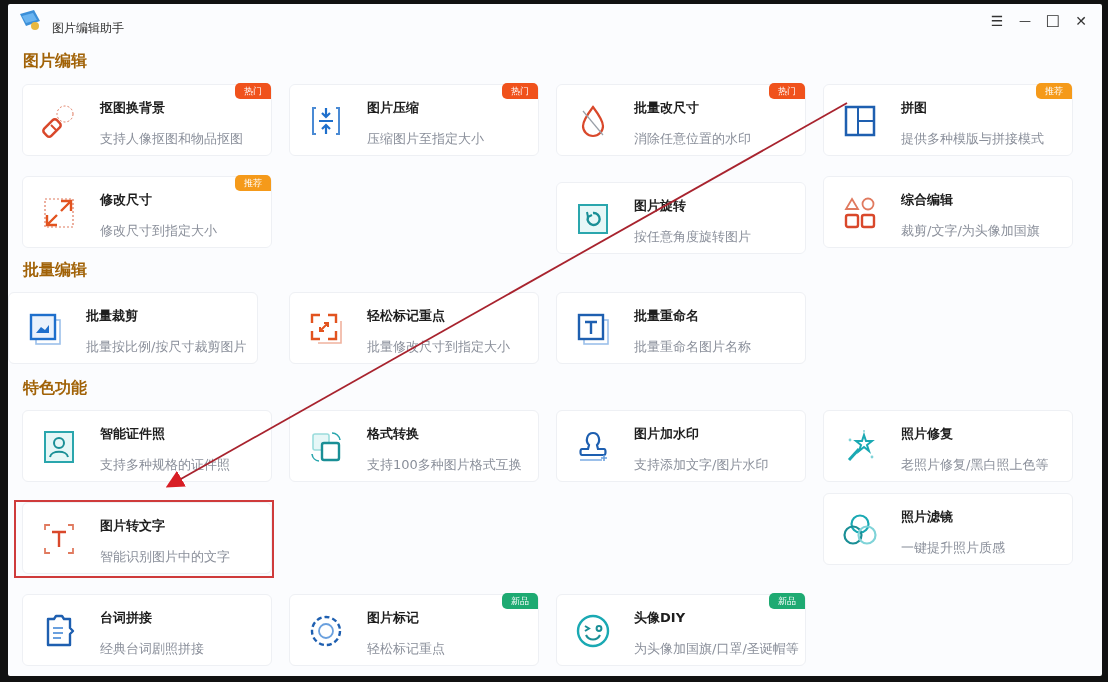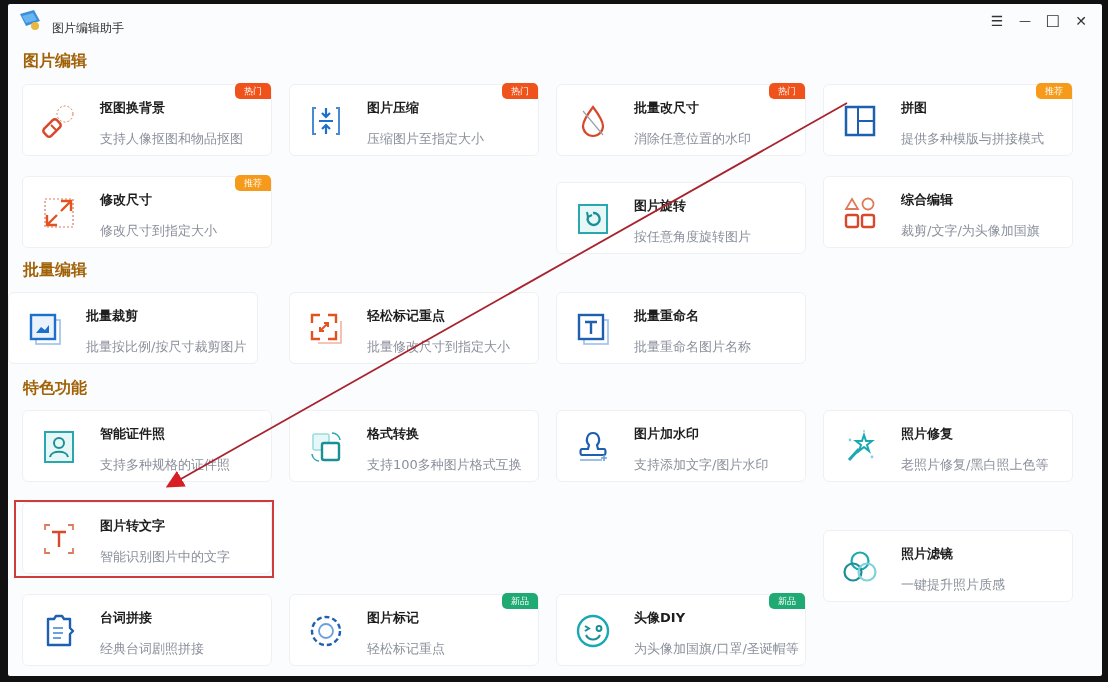--- a/index.html
+++ b/index.html
@@ -188,21 +188,21 @@
   </div>
 
   <div class="card" style="left:14px;top:498px">
     <svg class="icon" viewBox="0 0 36 36">
         <path d="M4 9 V4 H9 M27 4 H32 V9 M32 27 V32 H27 M9 32 H4 V27" fill="none" stroke="#e07a5f" stroke-width="1.8"></path>
         <path d="M11 11 H25 M18 11 V26" stroke="#d9482b" stroke-width="2.4"></path>
       </svg>
     <div class="title">图片转文字</div>
     <div class="desc">智能识别图片中的文字</div>
   </div>
-  <div class="card" style="left:815px;top:526px">
+  <div class="card" style="left:815px;top:489px">
     <svg class="icon" viewBox="0 0 36 36">
         <circle cx="18" cy="12" r="8.5" fill="none" stroke="#1aa9b3" stroke-width="2.2"></circle>
         <circle cx="11" cy="23" r="8.5" fill="none" stroke="#1a8f96" stroke-width="2.2"></circle>
         <circle cx="25" cy="23" r="8.5" fill="none" stroke="#7fd3d8" stroke-width="2.2"></circle>
       </svg>
     <div class="title">照片滤镜</div>
     <div class="desc">一键提升照片质感</div>
   </div>
 
   <div class="card" style="left:14px;top:590px">

